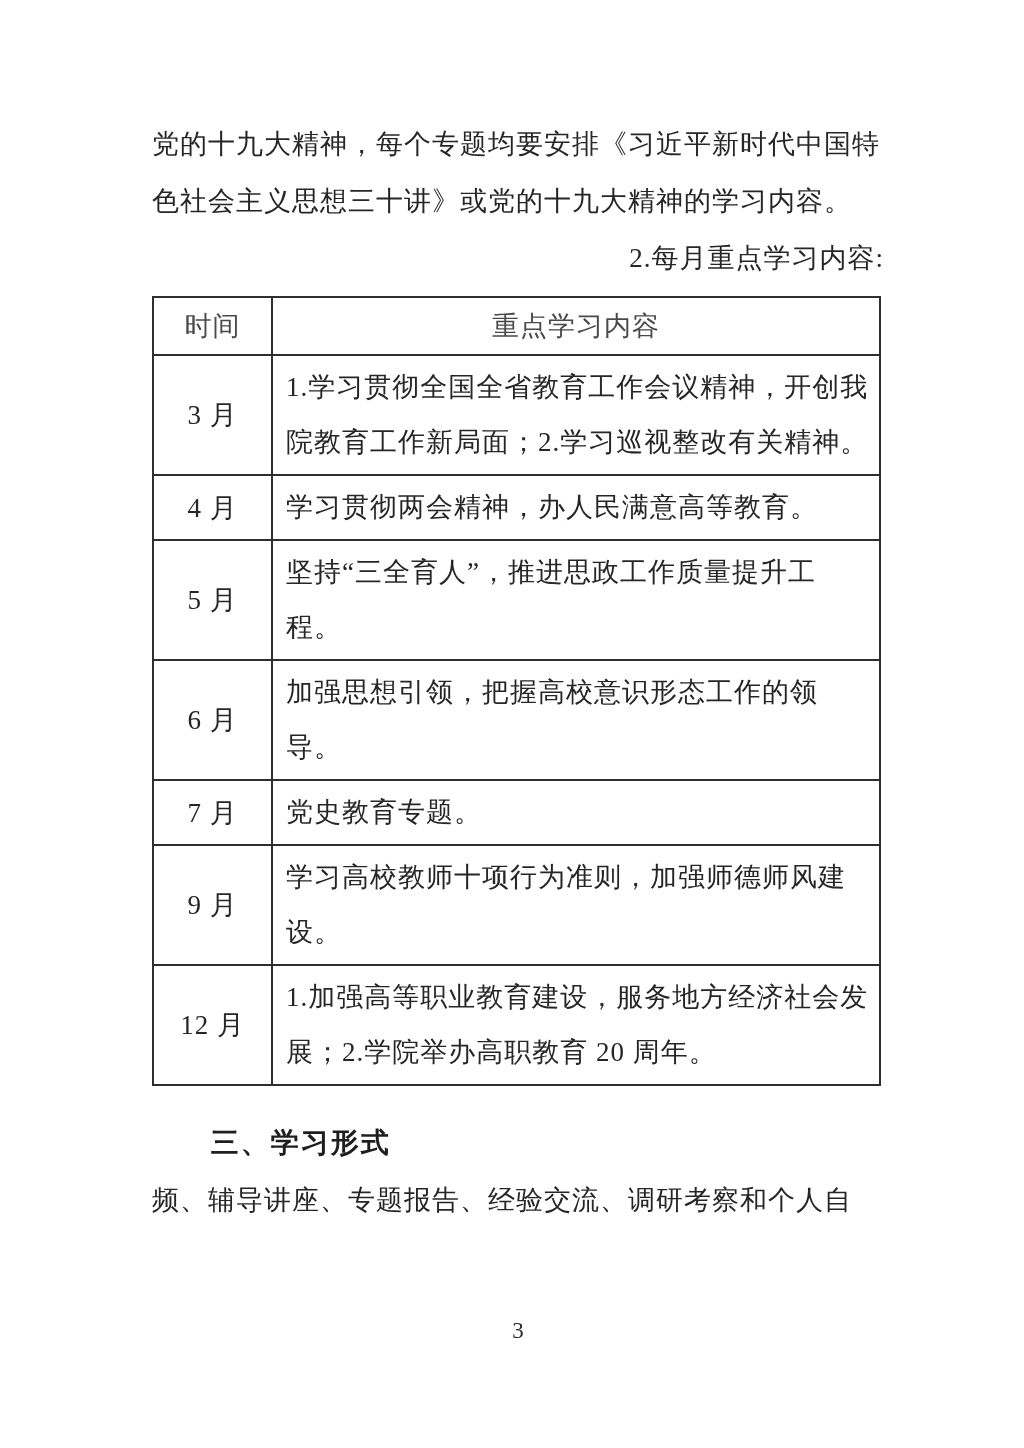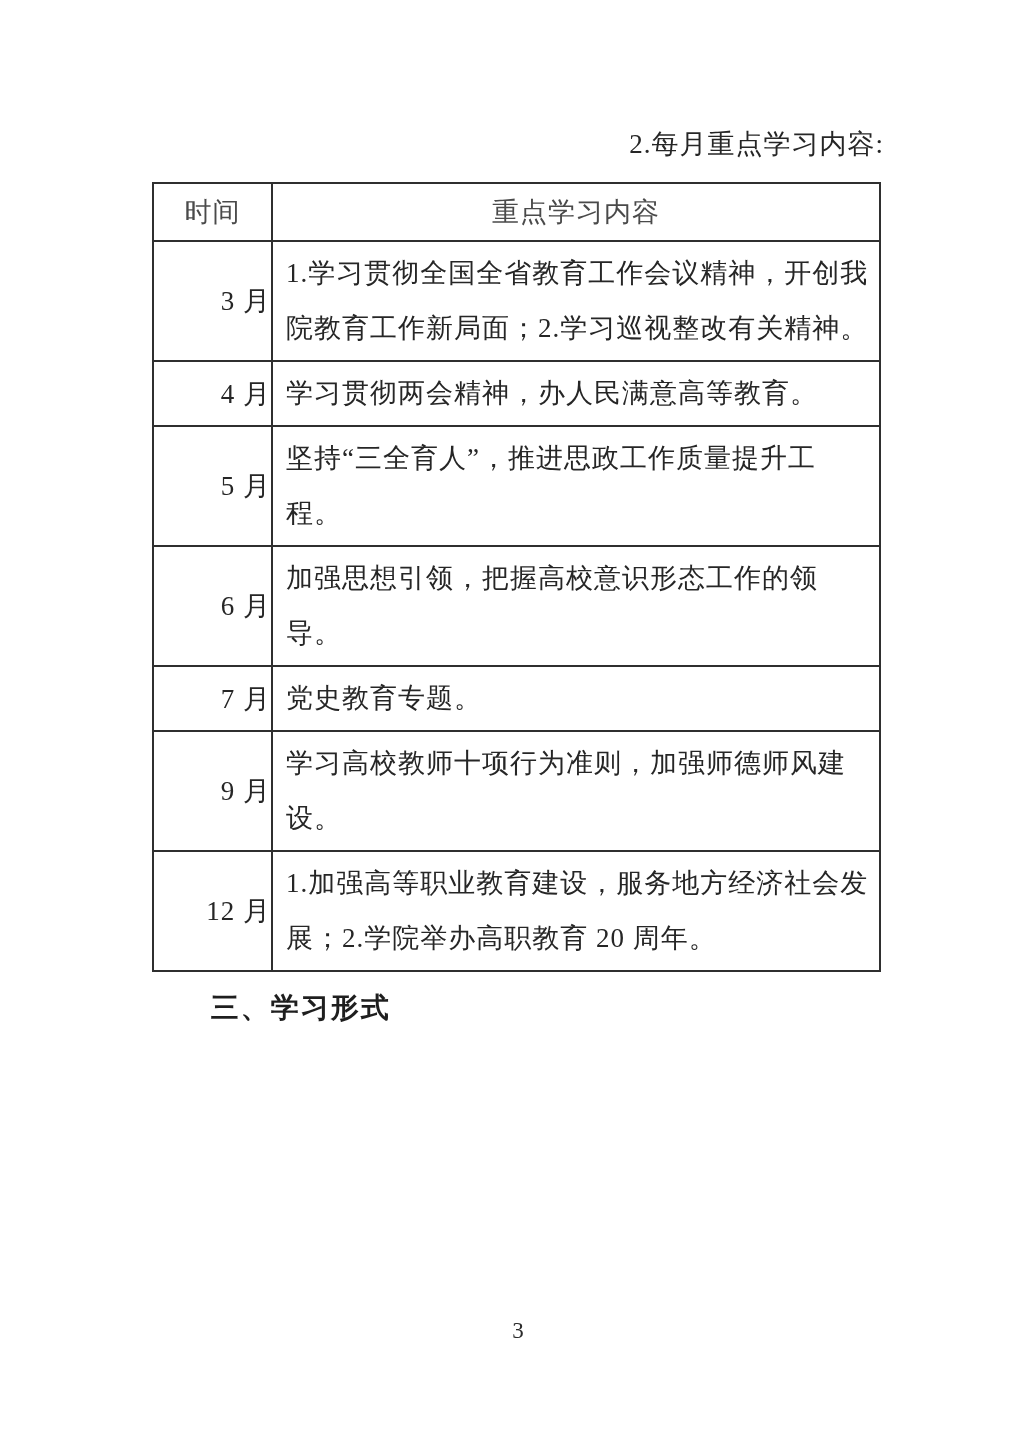--- a/index.html
+++ b/index.html
@@ -46,32 +46,32 @@
     letter-spacing: 1px;
     vertical-align: middle;
   }
   th.col-time { width: 119px; border-radius: 14px; }
   table.study-table th {
     height: 58px;
     text-align: center;
     color: #4a4a4a;
   }
   td.month-cell {
-    text-align: right;
+    text-align: center;
     white-space: nowrap;
   }
   td.content-cell {
     padding: 4px 10px 4px 13px;
     line-height: 55px;
     text-align: left;
   }
   tr.single td.content-cell { height: 62px; }
   tr.double td.content-cell { height: 118px; }
   .section-heading {
-    margin-top: 15px;
+    margin-top: 36px;
     font-family: "Liberation Sans", "DejaVu Sans", sans-serif;
     font-weight: bold;
     font-size: 28px;
     letter-spacing: 2px;
     text-indent: 2.1em;
     line-height: 42px;
     color: #1e1e1e;
   }
   .body-para { margin-top: 8px; }
   .body-para .para-line.first { text-indent: 2.2em; }
@@ -83,20 +83,24 @@
     text-align: center;
     font-size: 23px;
     color: #2b2b2b;
   }
 </style>
 </head>
 <body>
 
 <div class="page">
 
+  <div>
+    <div class="para-line">党的十九大精神，每个专题均要安排《习近平新时代中国特</div>
+    <div class="para-line">色社会主义思想三十讲》或党的十九大精神的学习内容。</div>
+  </div>
 
   <div class="caption-line">2.每月重点学习内容:</div>
 
   <table class="study-table">
     <thead>
       <tr>
         <th class="col-time">时间</th>
         <th class="col-content">重点学习内容</th>
       </tr>
     </thead>
@@ -128,17 +132,18 @@
       <tr class="double">
         <td class="month-cell">12 月</td>
         <td class="content-cell">1.加强高等职业教育建设，服务地方经济社会发展；2.学院举办高职教育 20 周年。</td>
       </tr>
     </tbody>
   </table>
 
   <div class="section-heading">三、学习形式</div>
 
   <div class="body-para">
+    <div class="para-line">频、辅导讲座、专题报告、经验交流、调研考察和个人自</div>
   </div>
 
   <div class="page-number">3</div>
 
 </div>
 
 </body></html>

